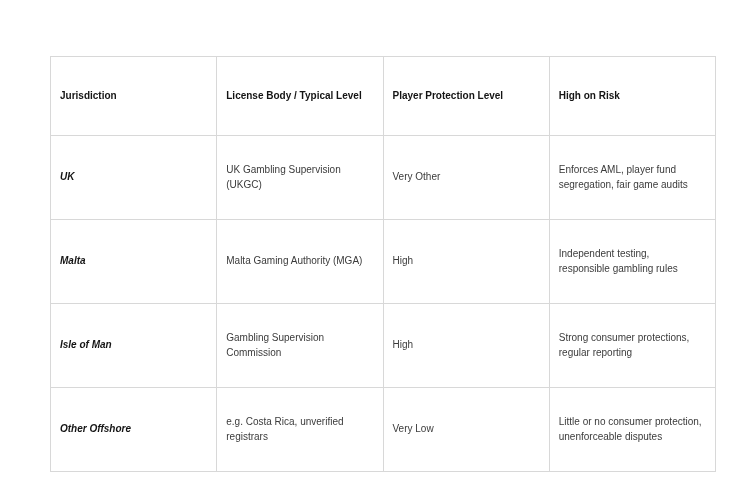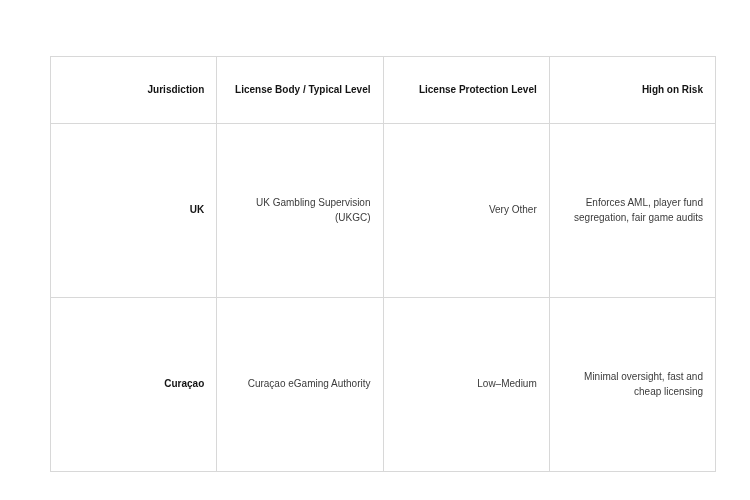--- a/index.html
+++ b/index.html
@@ -27,62 +27,75 @@
     width: 666px;
     height: 416px;
     border-collapse: collapse;
     table-layout: fixed;
     background: #ffffff;
   }
   table.jurisdiction-table th,
   table.jurisdiction-table td {
     border: 1px solid #d8d8d8;
     width: 25%;
-    height: 67px;
+    height: 79px;
     vertical-align: middle;
-    text-align: right;
+    text-align: left;
     padding: 6px 12px 6px 9px;
     box-sizing: border-box;
     font-size: 10px;
     line-height: 1.45;
     color: #3b3b3b;
     font-weight: 400;
     word-wrap: break-word;
     margin-left: 27px;
   }
   table.jurisdiction-table th {
     font-weight: 700;
     color: #141414;
   }
   table.jurisdiction-table td.col-jurisdiction {
     font-weight: 700;
     color: #141414;
+    font-style: italic;
   }
 </style>
 </head>
 <body>
 
 <div class="page">
   <table class="jurisdiction-table">
     <thead>
       <tr>
         <th>Jurisdiction</th>
         <th>License Body / Typical Level</th>
-        <th>License Protection Level</th>
+        <th>Player Protection Level</th>
         <th>High on Risk</th>
       </tr>
     </thead>
     <tbody>
       <tr>
         <td class="col-jurisdiction">UK</td>
         <td>UK Gambling Supervision (UKGC)</td>
         <td>Very Other</td>
         <td>Enforces AML, player fund segregation, fair game audits</td>
       </tr>
       <tr>
-        <td class="col-jurisdiction">Curaçao</td>
-        <td>Curaçao eGaming Authority</td>
-        <td>Low–Medium</td>
-        <td>Minimal oversight, fast and cheap licensing</td>
+        <td class="col-jurisdiction">Malta</td>
+        <td>Malta Gaming Authority (MGA)</td>
+        <td>High</td>
+        <td>Independent testing, responsible gambling rules</td>
+      </tr>
+      <tr>
+        <td class="col-jurisdiction">Isle of Man</td>
+        <td>Gambling Supervision Commission</td>
+        <td>High</td>
+        <td>Strong consumer protections, regular reporting</td>
+      </tr>
+      <tr>
+        <td class="col-jurisdiction">Other Offshore</td>
+        <td>e.g. Costa Rica, unverified registrars</td>
+        <td>Very Low</td>
+        <td>Little or no consumer protection, unenforceable disputes</td>
       </tr>
     </tbody>
   </table>
 </div>
 
 </body></html>

